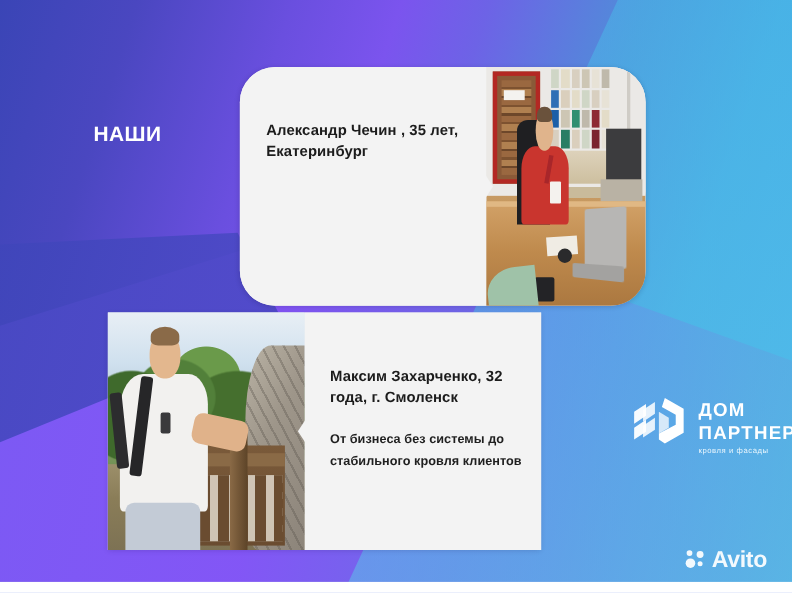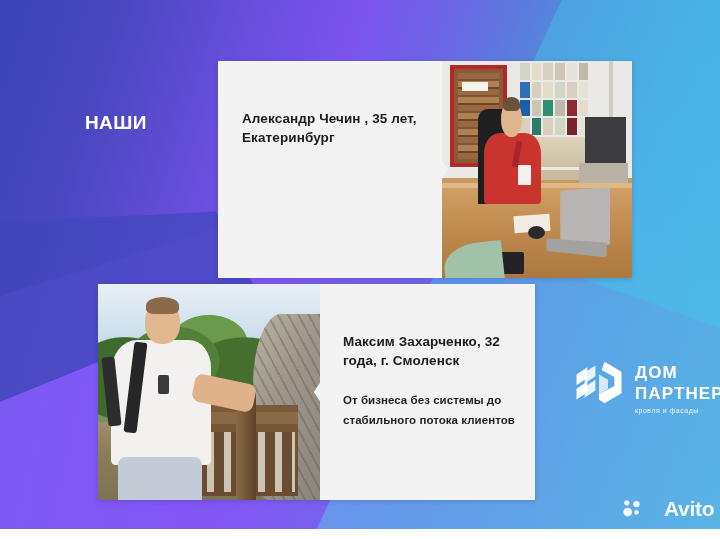--- a/index.html
+++ b/index.html
@@ -92,27 +92,28 @@
   .card {
     position: absolute;
     display: flex;
     background: #f2f2f2;
     overflow: hidden;
     box-shadow: 0 1px 5px rgba(20, 15, 60, 0.18);
   }
   .card-1 {
     left: 218px;
     top: 61px;
-    width: 414px;
+    width: 369px;
     height: 217px;
+    border-radius: 32px;
   }
   .card-2 {
     left: 98px;
     top: 284px;
-    width: 437px;
+    width: 394px;
     height: 216px;
     flex-direction: row;
   }
 
   .card-text {
     background: #f3f3f3;
     box-sizing: border-box;
     position: relative;
     z-index: 2;
   }
@@ -535,21 +536,21 @@
     color: #eaf6fd;
   }
 
   
   .avito {
     position: absolute;
     left: 622px;
     top: 498px;
     display: flex;
     align-items: center;
-    gap: 21px;
+    gap: 4px;
     opacity: 0.93;
   }
   .avito-mark {
     width: 21px;
     height: 21px;
     flex: 0 0 auto;
   }
   .avito-word {
     color: #ffffff;
     font-size: 21px;
@@ -641,21 +642,21 @@
         <div class="po-shorts"></div>
         <div class="po-arm"></div>
         <div class="po-strap"></div>
         <div class="po-strap2"></div>
         <div class="po-logo-tee"></div>
         <div class="po-person-head"></div>
       </div>
     </div>
     <div class="card-text">
       <p class="card-name">Максим Захарченко, 32 года, г. Смоленск</p>
-      <p class="card-quote">От бизнеса без системы до стабильного потока клиентов</p>
+      <p class="card-quote">От бизнеса без системы до стабильного кровля клиентов</p>
       <div class="card-notch"></div>
     </div>
   </div>
 
   <div class="brand">
     <svg class="brand-mark" viewBox="0 0 60 64">
       <path d="M5 18 L17 10 L17 22 L5 30 Z" fill="#ffffff" opacity="0.95"></path>
       <path d="M5 34 L17 26 L17 38 L5 46 Z" fill="#ffffff" opacity="0.95"></path>
       <path d="M14 16 L26 8 L26 20 L14 28 Z" fill="#ffffff" opacity="0.85"></path>
       <path d="M14 32 L26 24 L26 36 L14 44 Z" fill="#ffffff" opacity="0.85"></path>

